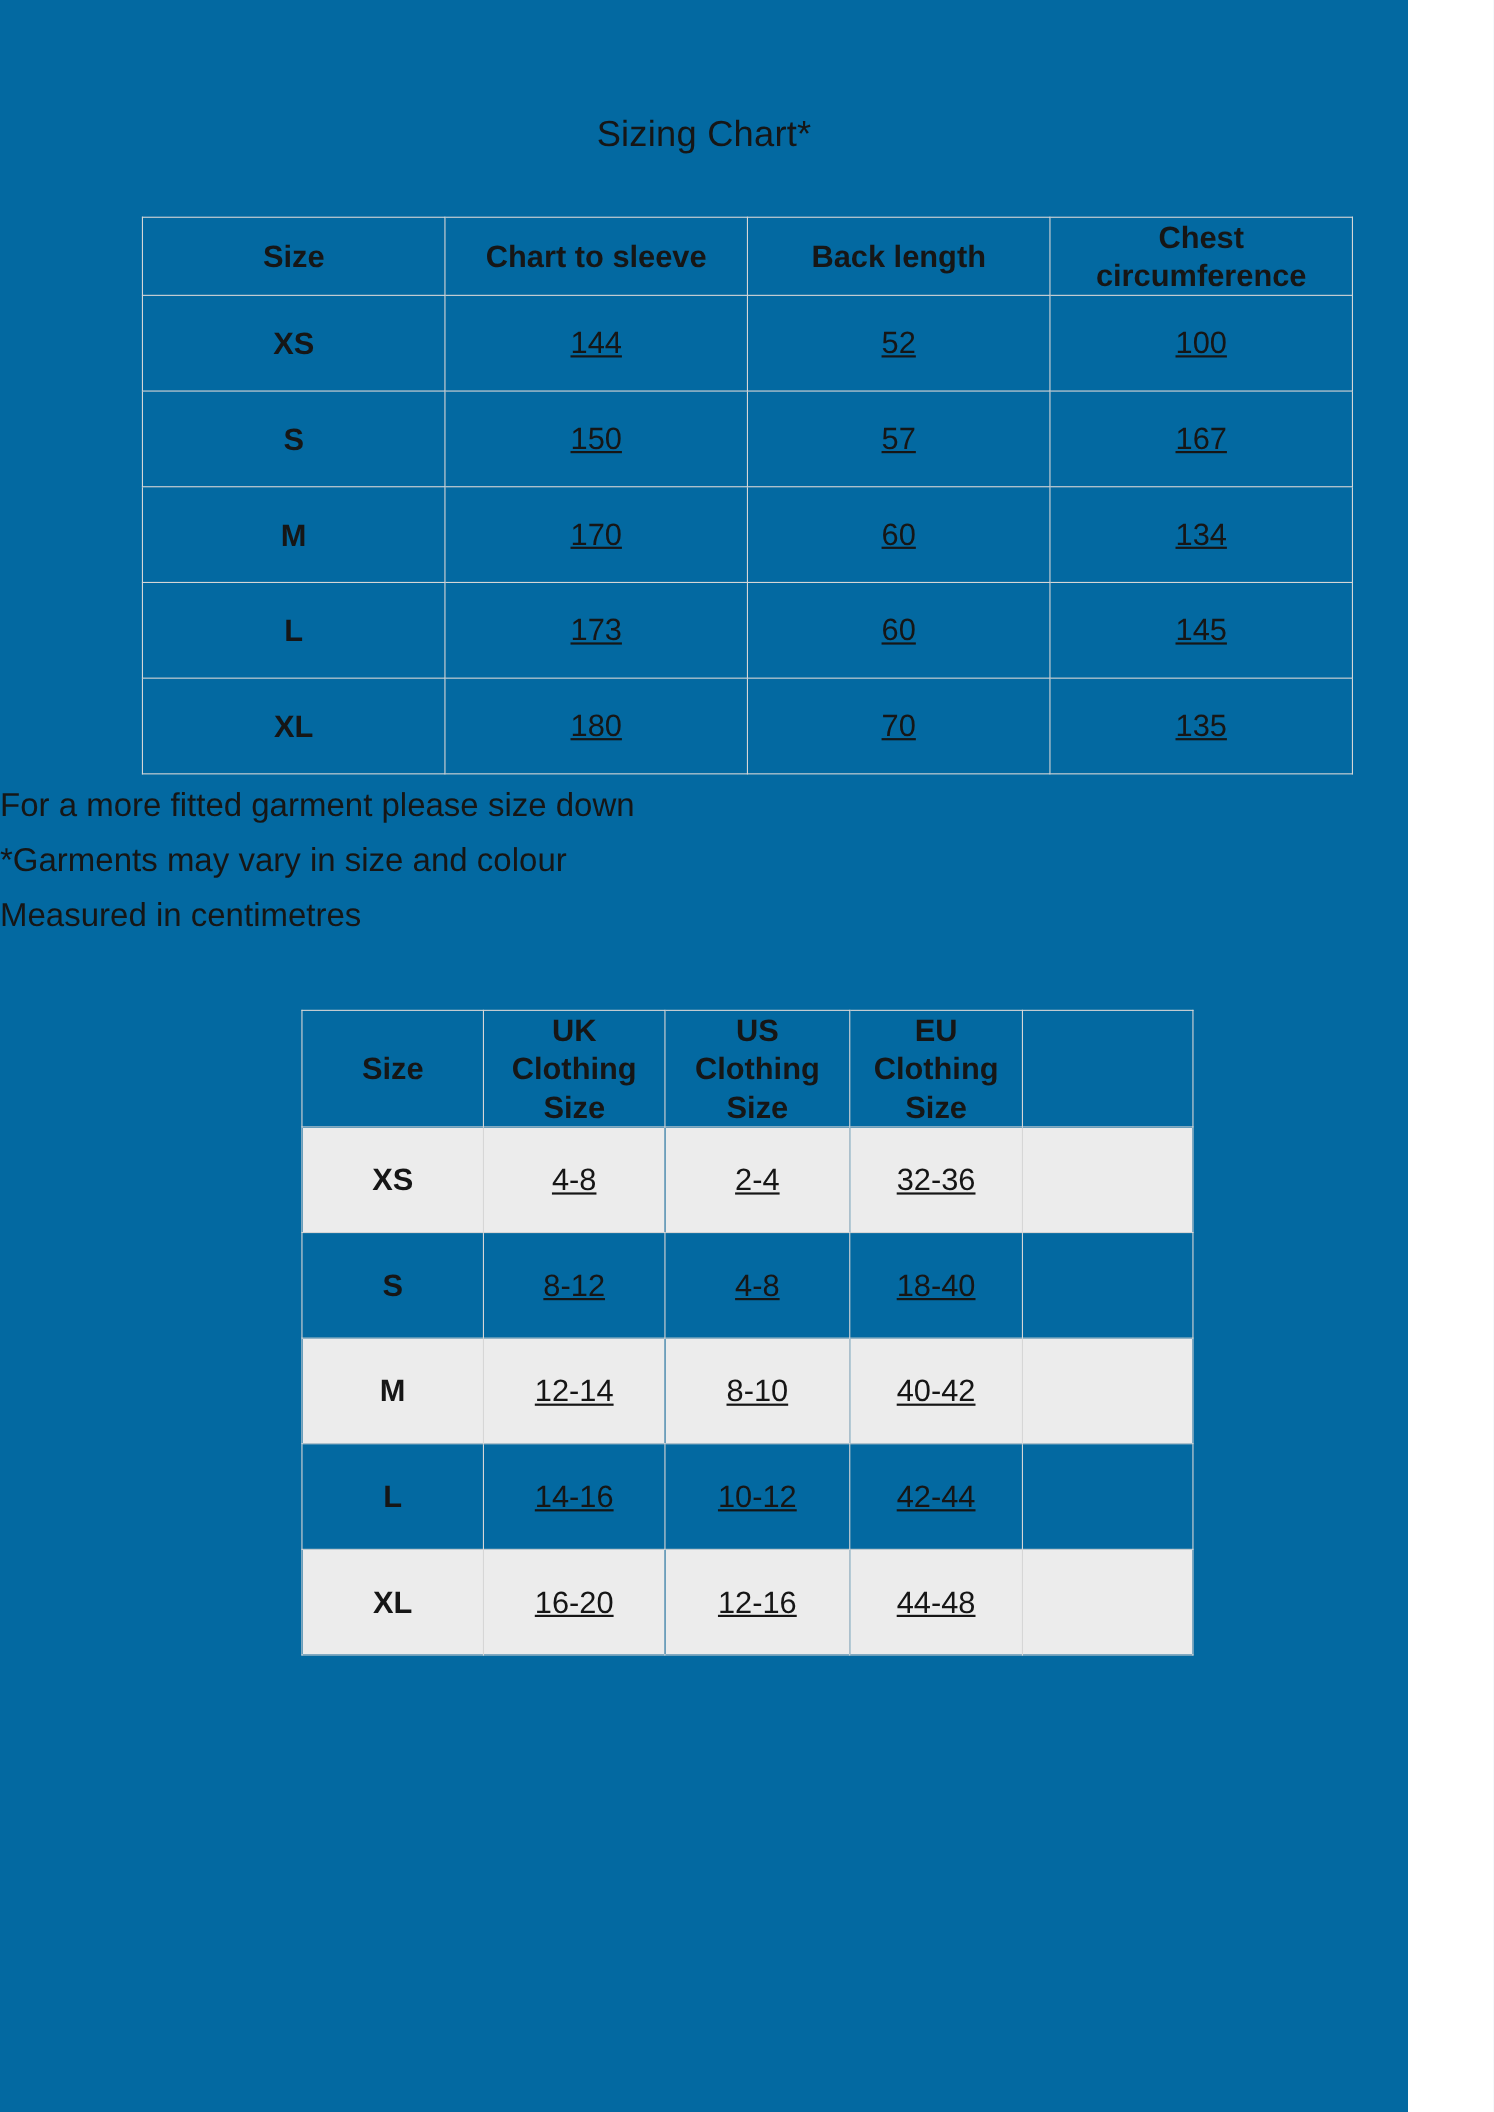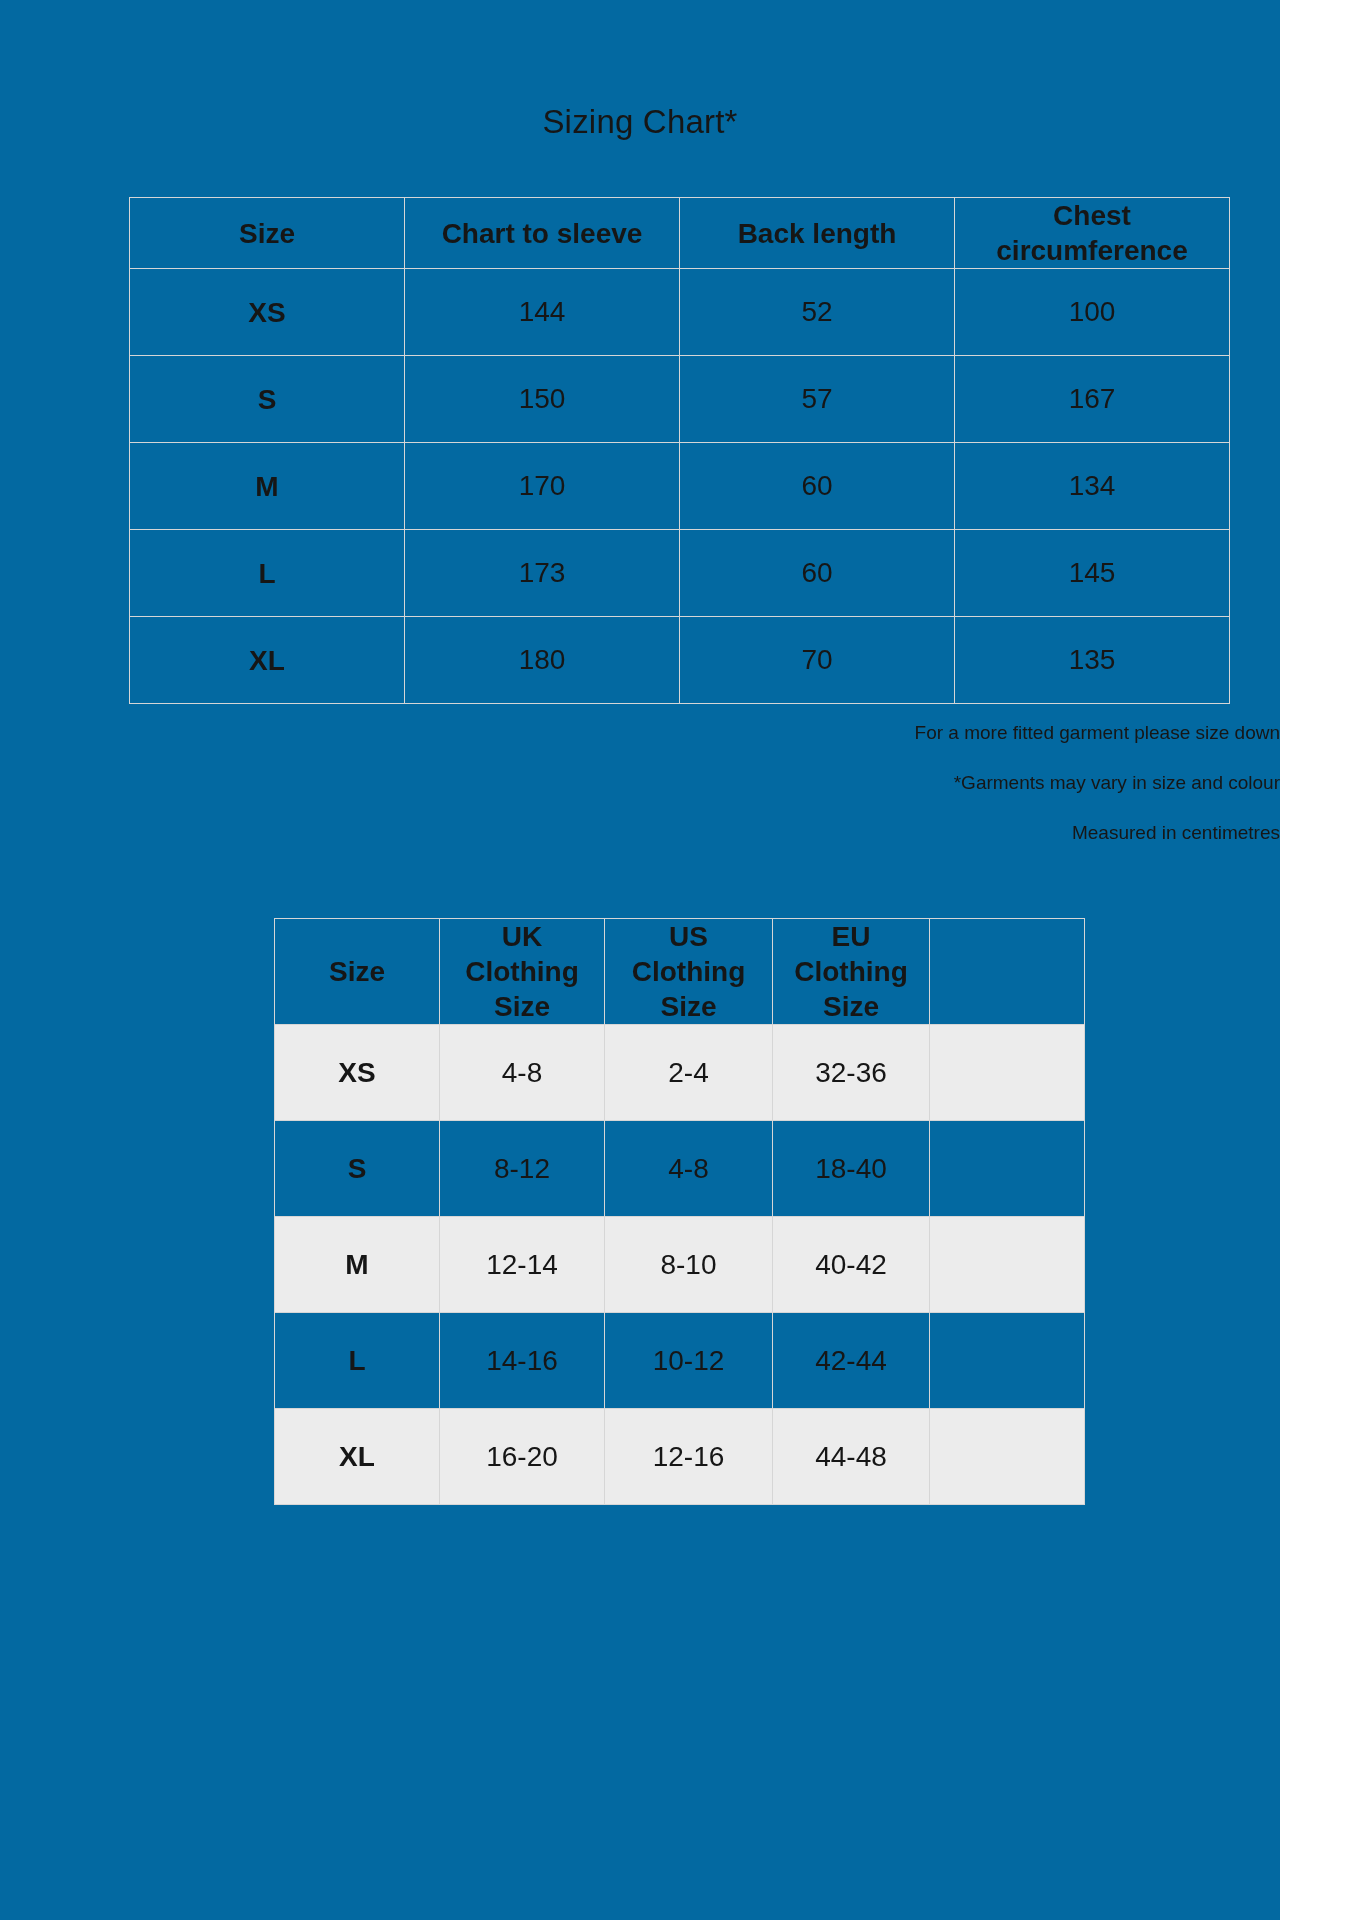--- a/index.html
+++ b/index.html
@@ -38,40 +38,40 @@
     vertical-align: middle;
     text-align: center;
     padding: 0 6px;
     overflow: hidden;
   }
   th {
     font-weight: 700;
     white-space: pre-line;
     line-height: 1.25;
   }
-  td { font-weight: 400; }
+  td { font-weight: 400; text-decoration: underline; }
 
   
   #measurement-table {
     left: 129px;
     top: 197px;
     width: 1101px;
   }
   #measurement-table thead tr { height: 50px; }
   #measurement-table tbody tr { height: 87px; }
   #measurement-table col { width: 25%; }
 
   
   #notes {
     position: absolute;
     left: 0;
     right: 0;
     top: 708px;
-    text-align: right;
-    font-size: 19px;
+    text-align: left;
+    font-size: 30px;
     line-height: 50px;
     font-weight: 400;
   }
 
   
   #conversion-table {
     left: 274px;
     top: 918px;
     width: 810px;
   }

